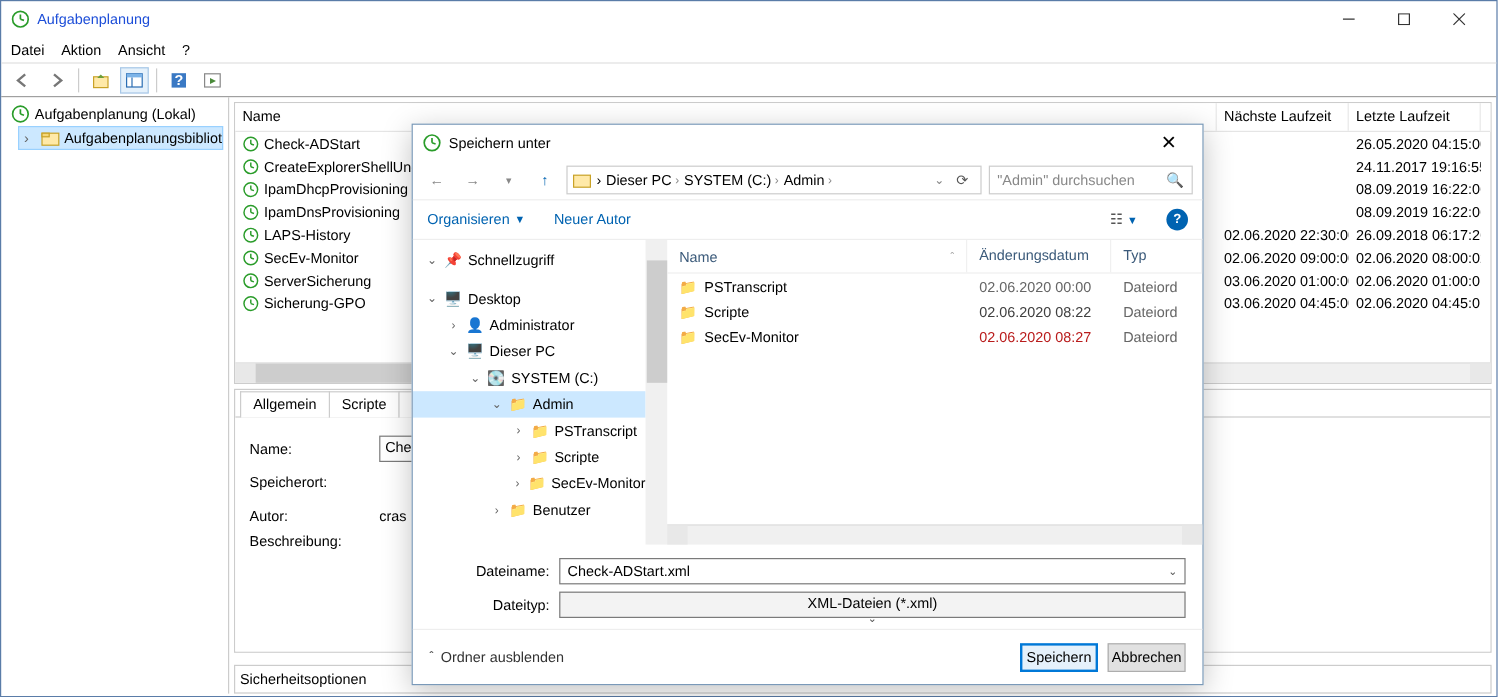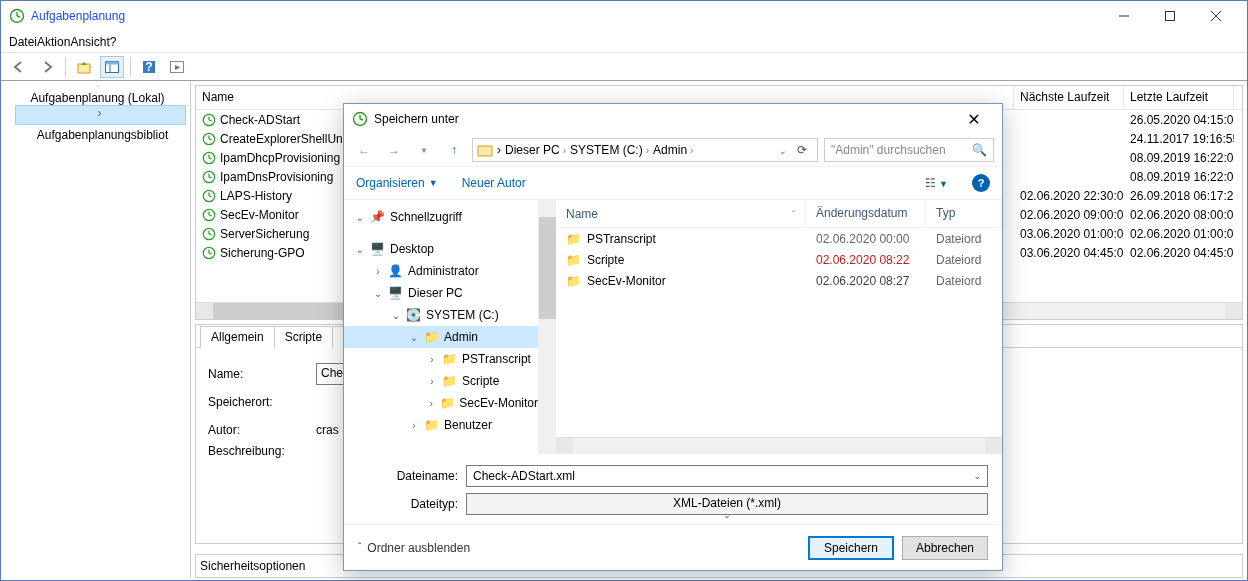--- a/index.html
+++ b/index.html
@@ -2,28 +2,28 @@
 <html><head>
 <meta charset="utf-8">
 <style>
 * { box-sizing: border-box; font-family: "Segoe UI", Tahoma, sans-serif; font-size: 12px; }
 body { margin: 0; background: #fff; overflow: hidden; }
 .window { width: 1248px; height: 581px; border: 1px solid #5a7ca8; position: relative; background: #fff; }
 .titlebar { height: 30px; display: flex; align-items: center; padding: 0 8px; color: #1d4ed8; }
 .titlebar .appicon { width: 16px; height: 16px; margin-right: 6px; }
 .titlebar .spacer { flex: 1; }
 .titlebar .winbtn { width: 46px; height: 30px; display: flex; align-items: center; justify-content: center; color: #555; }
-.menubar { height: 22px; display: flex; align-items: center; padding: 0 8px; border-bottom: 1px solid #e0e0e0; }
+.menubar { height: 22px; display: flex; align-items: center; padding: 0 8px; gap: 14px; border-bottom: 1px solid #e0e0e0; }
 .menubar span { color: #000; }
 .toolbar { height: 28px; display: flex; align-items: center; padding: 0 6px; gap: 4px; border-bottom: 1px solid #a0a0a0; }
 .toolbar .tbtn { width: 24px; height: 22px; display: flex; align-items: center; justify-content: center; border: 1px solid transparent; }
 .toolbar .sep { width: 1px; height: 20px; background: #ccc; margin: 0 2px; }
 .body { display: flex; height: calc(100% - 82px); }
 .leftpane { width: 190px; border-right: 1px solid #ccc; padding: 4px; overflow: hidden; }
-.treeitem { display: flex; align-items: center; height: 20px; gap: 4px; padding-left: 4px; white-space: nowrap; flex-direction: column; }
+.treeitem { display: flex; align-items: center; height: 20px; gap: 4px; padding-left: 4px; white-space: nowrap; }
 .treeitem.sel { background: #cce8ff; border: 1px solid #99d1ff; }
 .treeitem .twisty { width: 10px; color: #666; }
 .rightpane { flex: 1; display: flex; flex-direction: column; position: relative; }
 .listarea { height: 235px; border: 1px solid #ccc; margin: 4px; display: flex; flex-direction: column; }
 .listhdr { display: flex; background: #fff; border-bottom: 1px solid #e5e5e5; height: 24px; }
 .listhdr .col { padding: 4px 6px; border-right: 1px solid #e8e8e8; overflow: hidden; white-space: nowrap; }
 .listbody { flex: 1; overflow: hidden; position: relative; }
 .listrow { display: flex; height: 19px; align-items: center; }
 .listrow .cell { padding: 0 6px; overflow: hidden; white-space: nowrap; display: flex; align-items: center; gap: 4px; }
 .hscroll { height: 17px; background: #f0f0f0; border-top: 1px solid #ddd; display: flex; }
@@ -72,21 +72,21 @@
 .dlg-fbottom::before { content:''; position:absolute; left:0; top:0; width:17px; height:100%; background:#e8e8e8;}
 .dlg-fbottom::after { content:''; position:absolute; right:0; top:0; width:17px; height:100%; background:#e8e8e8;}
 .dlg-inputs { padding: 8px 14px 0 14px; }
 .dlg-irow { display: flex; align-items: center; height: 28px; gap: 8px; }
 .dlg-irow label { width: 100px; text-align: right; }
 .dlg-irow .combo { flex: 1; border: 1px solid #7a7a7a; height: 22px; padding: 2px 6px; display: flex; align-items: center; justify-content: space-between; background: #fff; }
 .dlg-irow .combo.type { background: #f3f3f3; flex-direction: column; }
 .dlg-footer { height: 46px; display: flex; align-items: center; padding: 0 14px; border-top: 1px solid #eee; margin-top: 6px; }
 .dlg-footer .hide { color: #333; display: flex; align-items: center; gap: 6px; }
 .dlg-footer .spacer { flex: 1; }
-.dlg-footer .btn { width: 86px; height: 24px; border: 1px solid #adadad; background: #e1e1e1; display: flex; align-items: center; justify-content: center; margin-left: 8px; }
+.dlg-footer .btn { width: 65px; height: 24px; border: 1px solid #adadad; background: #e1e1e1; display: flex; align-items: center; justify-content: center; margin-left: 8px; }
 .dlg-footer .btn.primary { border: 2px solid #0078d7; background: #e5f1fb; }
 
 svg { display: block; }
 .clock-ic circle { fill: #fff; stroke: #2a9c2a; stroke-width: 1.4; }
 .clock-ic line { stroke: #2a9c2a; stroke-width: 1.4; }
 </style>
 </head>
 <body>
 
 <div class="window">
@@ -448,29 +448,29 @@
                 <span>PSTranscript</span>
               </div>
               <div class="fcell" style="width:120px;color:#666">02.06.2020 00:00</div>
               <div class="fcell" style="flex:1;color:#666">Dateiord</div>
             </div>
             <div class="dlg-frow">
               <div class="fcell" style="width:250px">
                 <span>📁</span>
                 <span>Scripte</span>
               </div>
-              <div class="fcell" style="width:120px;color:#b91c1c">02.06.2020 08:22</div>
+              <div class="fcell" style="width:120px;color:#404040">02.06.2020 08:22</div>
               <div class="fcell" style="flex:1;color:#666">Dateiord</div>
             </div>
             <div class="dlg-frow">
               <div class="fcell" style="width:250px">
                 <span>📁</span>
                 <span>SecEv-Monitor</span>
               </div>
-              <div class="fcell" style="width:120px;color:#404040">02.06.2020 08:27</div>
+              <div class="fcell" style="width:120px;color:#b91c1c">02.06.2020 08:27</div>
               <div class="fcell" style="flex:1;color:#666">Dateiord</div>
             </div>
           </div>
         <div class="dlg-fbottom"></div>
       </div>
     </div>
     <div class="dlg-inputs">
       <div class="dlg-irow">
         <label>Dateiname:</label>
         <div class="combo">

